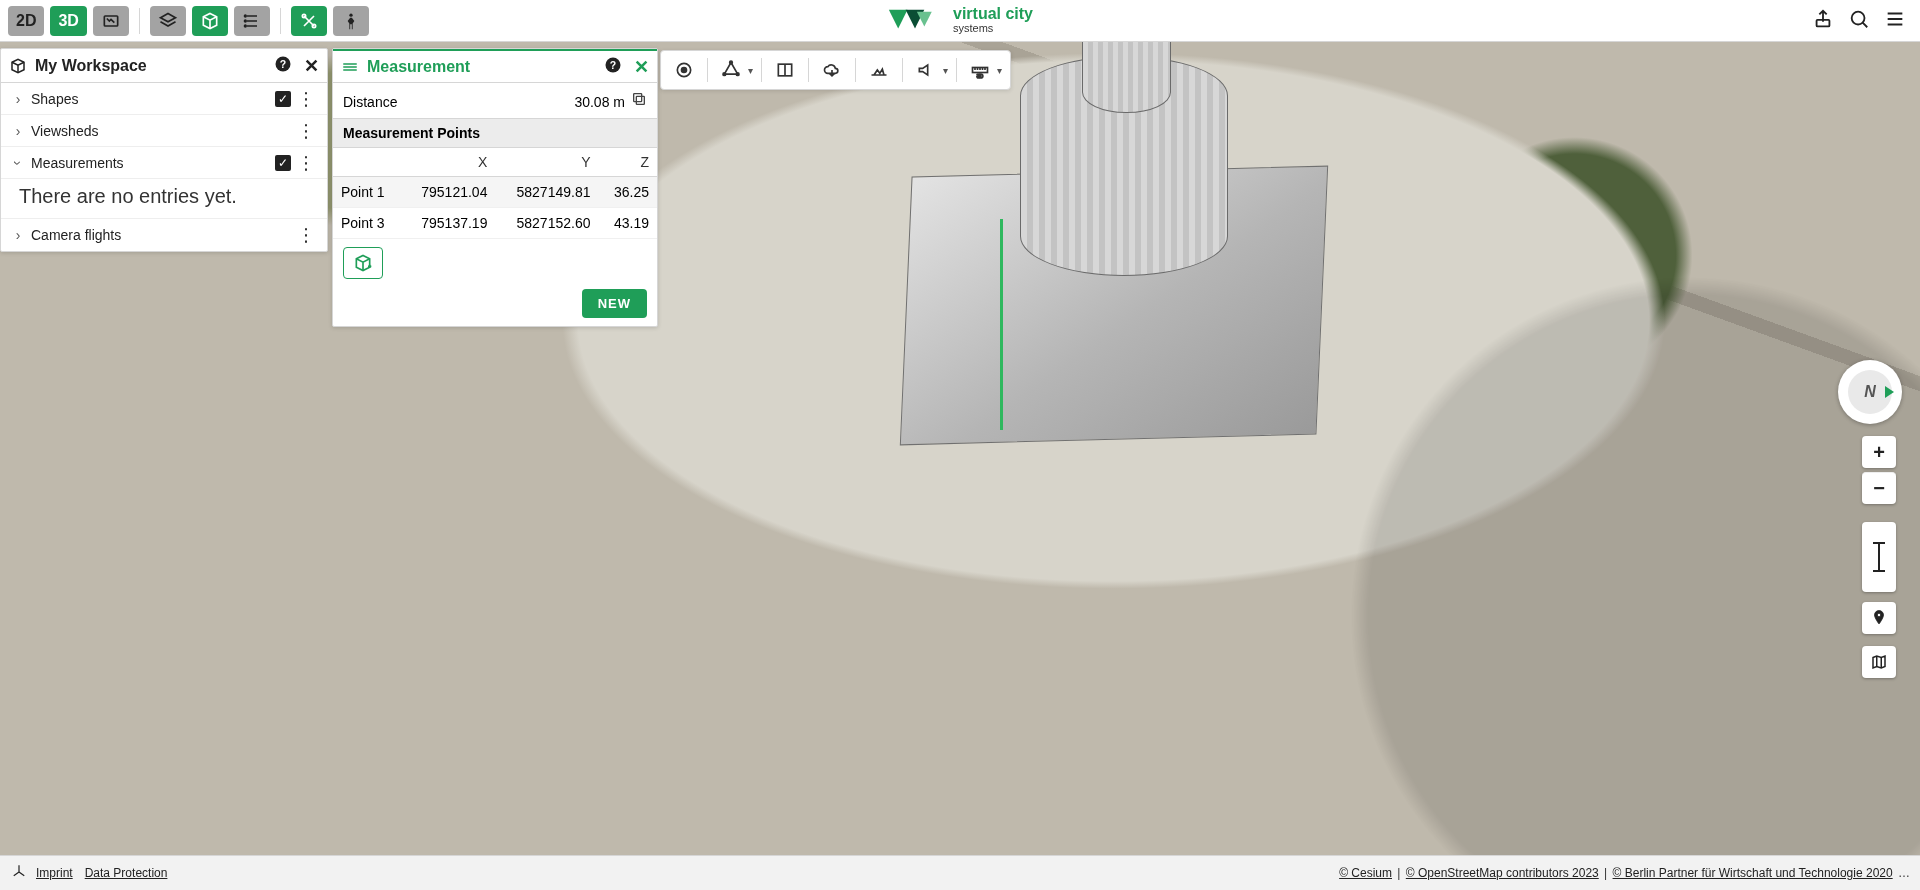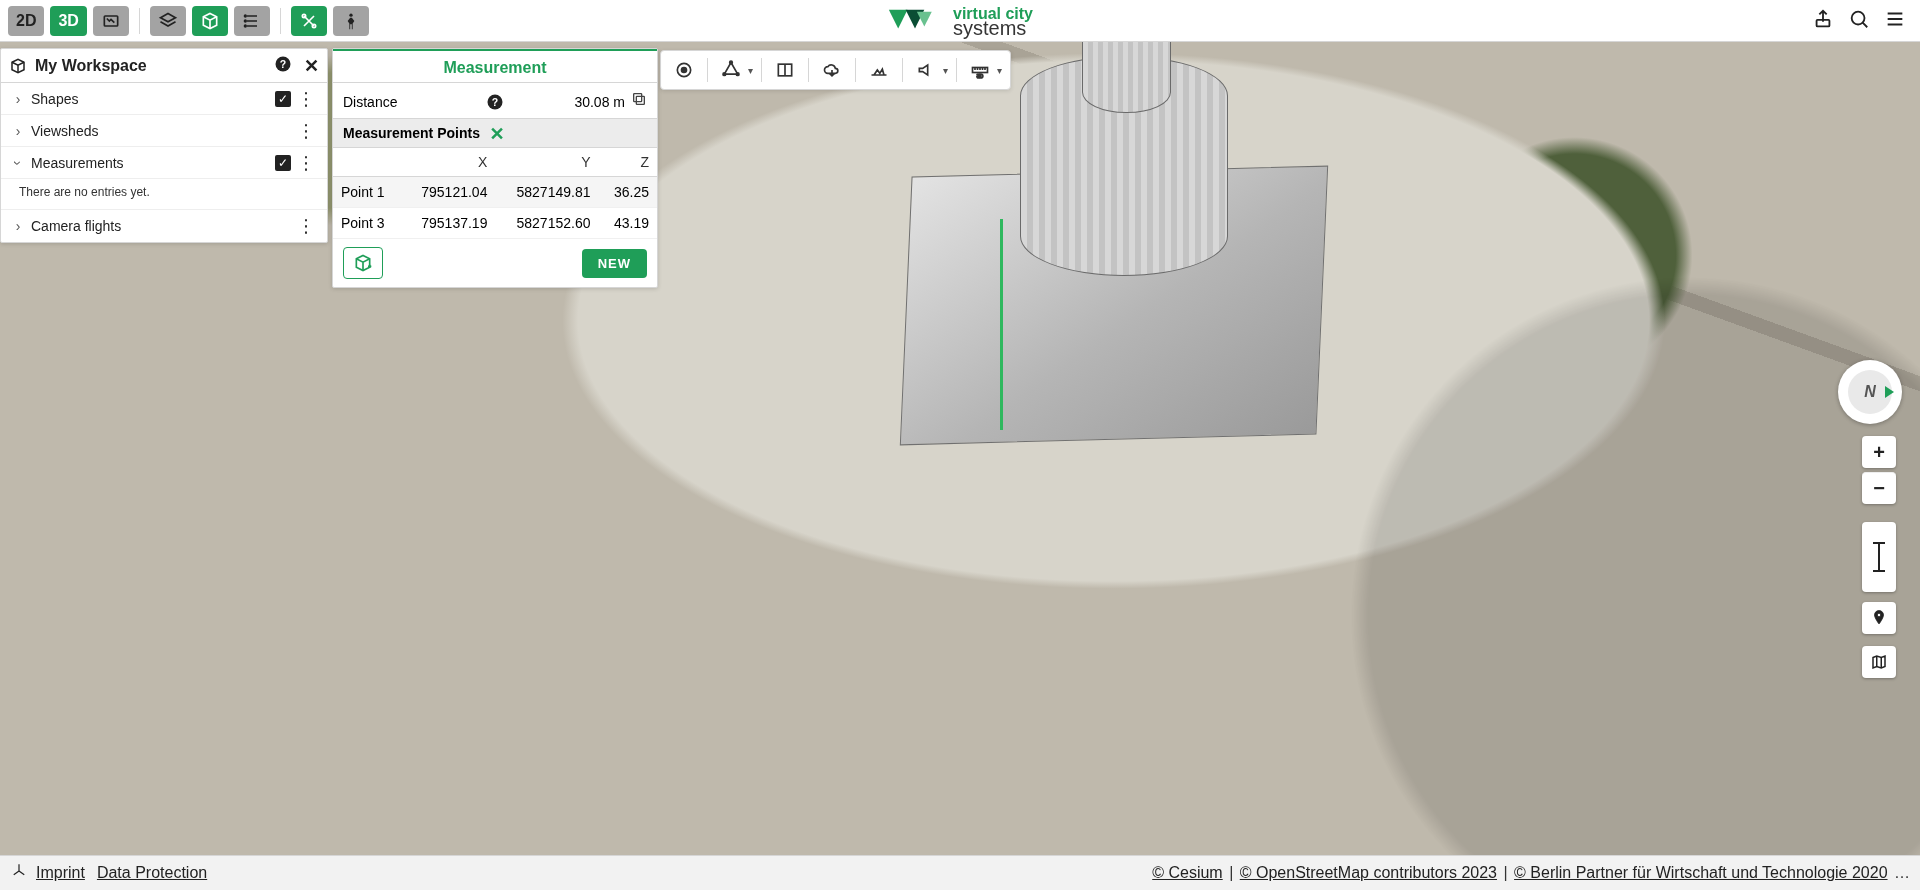--- a/index.html
+++ b/index.html
@@ -25,21 +25,21 @@
   }
   .tb-btn.active{ background:var(--green); color:#fff; }
   .tb-sep{ width:1px; height:26px; background:var(--border); margin:0 4px; }
   .tb-icon svg{ width:20px; height:20px; display:block; }
   .logo{
     position:absolute; left:50%; transform:translateX(-50%);
     display:flex; align-items:center; gap:10px; color:var(--green-dark); font-weight:700;
   }
   .logo svg{ width:56px; height:30px; }
   .logo .t1{ color:var(--green); font-size:16px; line-height:14px; }
-  .logo .t2{ color:#353535; font-size:20px; font-weight:500; line-height:14px; }
+  .logo .t2{ color:#353535; font-size:11px; font-weight:500; line-height:14px; }
   .top-right{ margin-left:auto; display:flex; gap:14px; align-items:center; padding-right:6px;}
   .top-right svg{ width:22px; height:22px; stroke:#222; }
 
   
   .map{
     position:absolute; top:42px; left:0; right:0; bottom:28px;
     background:
       radial-gradient(ellipse at 58% 34%, #d7d4ca 0 34%, transparent 35%),
       radial-gradient(circle at 82% 26%, #4f603b 0 6%, transparent 7%),
       linear-gradient(200deg,#bfb9ac 0 22%,#a9a396 22% 23%,#bfb9ac 23% 100%),
@@ -88,45 +88,45 @@
     border-bottom:1px solid var(--border); font-weight:700; color:#222;
   }
   .p-head .spacer{flex:1;}
   .p-head svg{width:18px;height:18px;}
   .tree-row{
     display:flex; align-items:center; height:32px; padding:0 8px 0 10px;
     border-bottom:1px solid #eee; font-size:14px; color:#222;
   }
   .tree-row .chev{ width:14px; text-align:center; color:#555; margin-right:6px;}
   .tree-row .spacer{flex:1;}
-  .tree-sub{ padding:6px 18px 10px; font-size:12px; color:#333; border-bottom:1px solid #eee;}
+  .tree-sub{ padding:6px 18px 10px; font-size:20px; color:#333; border-bottom:1px solid #eee;}
   .chk{
     width:16px; height:16px; border-radius:2px; background:#222; color:#fff;
     display:inline-flex; align-items:center; justify-content:center; font-size:12px; margin-right:2px;
   }
   .dots{ font-size:18px; color:#222; padding:0 4px; cursor:pointer;}
 
   
   #measure{ left:332px; top:48px; width:326px; }
-  #measure .p-head{ color:var(--green); border-top:2px solid var(--green);flex-direction:column; }
+  #measure .p-head{ color:var(--green); border-top:2px solid var(--green); }
   .sec-title{
     background:#ececec; padding:6px 10px; font-weight:700; font-size:14px;
     display:flex; align-items:center; justify-content:space-between;
     border-bottom:1px solid var(--border);
   }
   .kv{ display:flex; align-items:flex-end; padding:8px 10px; font-size:14px; border-bottom:1px solid var(--border);}
   .kv .spacer{flex:1;}
   .copy-icn svg{width:16px;height:16px;stroke:#444;}
   table.pts{ width:100%; border-collapse:collapse; font-size:14px; }
   table.pts th{ font-weight:400; color:#333; padding:6px 8px; text-align:right; border-bottom:1px solid var(--border);}
   table.pts th:first-child{ text-align:left;}
   table.pts td{ padding:7px 8px; text-align:right; border-bottom:1px solid #f0f0f0;}
   table.pts td:first-child{ text-align:left;}
   table.pts tbody tr:nth-child(odd){ background:#f5f5f5; }
-  .m-foot{ display:flex; align-items:center; gap:10px; padding:8px 10px;}
+  .m-foot{ display:flex; align-items:flex-start; gap:10px; padding:8px 10px;flex-direction:column;}
   .out-btn{
     width:40px; height:32px; border:1px solid var(--green); border-radius:4px;
     display:flex; align-items:center; justify-content:center; color:var(--green);
   }
   .out-btn svg{width:20px;height:20px;stroke:var(--green);}
   .new-btn{
     margin-left:auto; background:var(--green); color:#fff; font-weight:700;
     letter-spacing:1px; padding:7px 16px; border-radius:4px; font-size:13px; cursor:pointer;
   }
 
@@ -171,21 +171,21 @@
   .rbtn svg{width:18px;height:18px;stroke:#222;}
   #tilt .rbtn{ height:70px; }
   #tilt .tline{ width:2px; height:30px; background:#222; position:relative;}
   #tilt .tline::before,#tilt .tline::after{content:"";position:absolute;left:-5px;width:12px;height:2px;background:#222;}
   #tilt .tline::before{top:0;} #tilt .tline::after{bottom:0;}
 
   
   .footer{
     position:absolute; left:0; right:0; bottom:0; height:28px;
     background:#f2f2f2; border-top:1px solid var(--border);
-    display:flex; align-items:center; padding:17px 10px; font-size:16px; color:#333; z-index:50;
+    display:flex; align-items:center; padding:17px 10px; font-size:12px; color:#333; z-index:50;
   }
   .footer a{ color:#222; text-decoration:underline; margin-right:12px;}
   .footer .spacer{flex:1;}
   .footer .attr{ color:#333; }
   .footer .attr a{ margin:0 2px;}
   .axis-icn svg{width:18px;height:18px; margin-right:8px;}
 </style>
 </head>
 <body>
 

